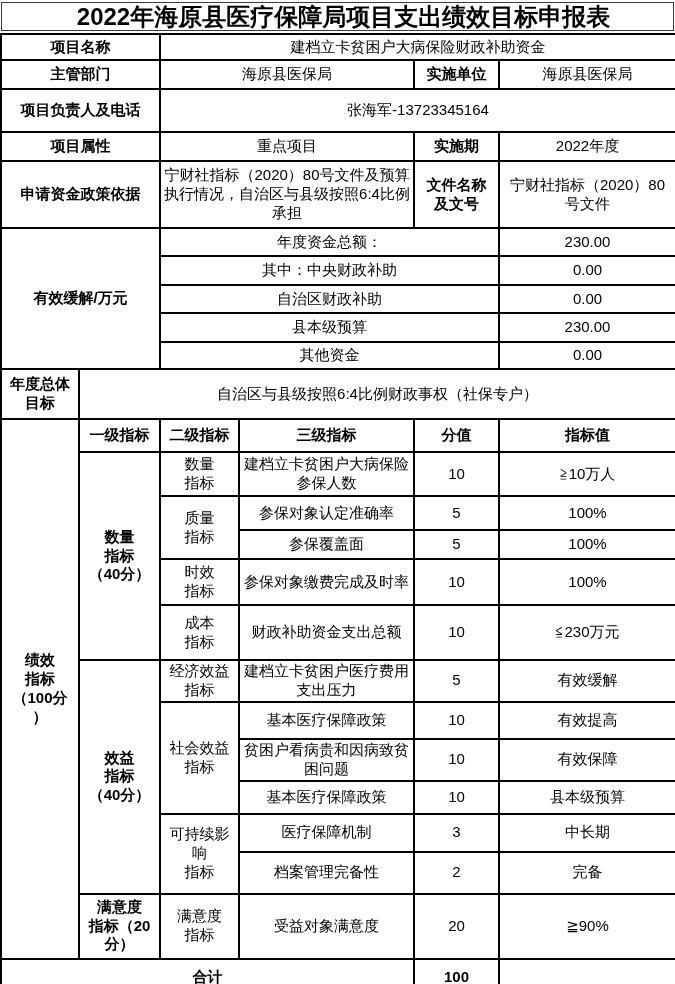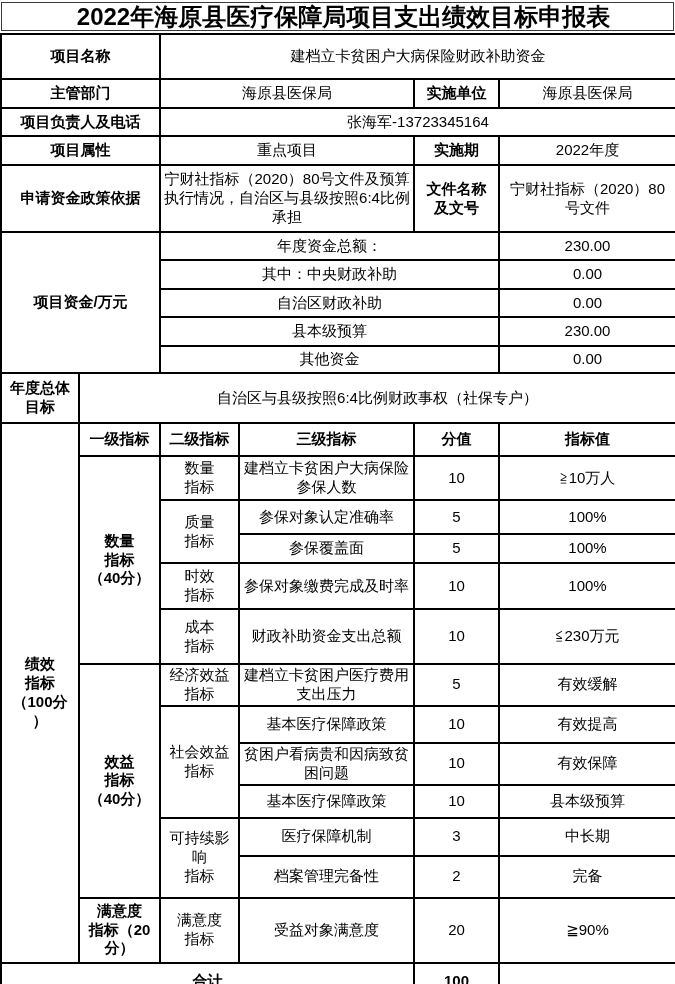--- a/index.html
+++ b/index.html
@@ -59,54 +59,54 @@
     <colgroup>
       <col style="width:78px">
         <col style="width:81px">
         <col style="width:79px">
       <col style="width:175px">
         <col style="width:85px">
         <col style="width:177px">
     </colgroup>
 
     <tbody>
-        <tr style="height:45px">
+        <tr style="height:26px">
       <td colspan="2" class="bold">项目名称</td>
       <td colspan="4">建档立卡贫困户大病保险财政补助资金</td>
     </tr>
 
     <tr style="height:29px">
       <td colspan="2" class="bold">主管部门</td>
       <td colspan="2">海原县医保局</td>
       <td class="bold tight">实施单位</td>
       <td>海原县医保局</td>
     </tr>
 
-    <tr style="height:28px">
+    <tr style="height:43px">
       <td colspan="2" class="bold tight">项目负责人及电话</td>
       <td colspan="4">张海军-13723345164</td>
     </tr>
 
     <tr style="height:29px">
       <td colspan="2" class="bold">项目属性</td>
       <td colspan="2">重点项目</td>
       <td class="bold">实施期</td>
       <td>2022年度</td>
     </tr>
 
     <tr style="height:67px">
       <td colspan="2" class="bold tight">申请资金政策依据</td>
       <td colspan="2" class="tight">宁财社指标（2020）80号文件及预算执行情况，自治区与县级按照6:4比例承担</td>
       <td class="bold pre">文件名称
 及文号</td>
       <td>宁财社指标（2020）80号文件</td>
     </tr>
 
     <tr style="height:28px">
-      <td colspan="2" rowspan="5" class="bold">项目资金/万元</td>
+      <td colspan="2" rowspan="5" class="bold">有效缓解/万元</td>
       <td colspan="3">年度资金总额：</td>
       <td>230.00</td>
     </tr>
     <tr style="height:29px">
       <td colspan="3" class="right">其中：中央财政补助</td>
       <td>0.00</td>
     </tr>
     <tr style="height:28px">
       <td colspan="3" class="right">自治区财政补助</td>
       <td>0.00</td>

